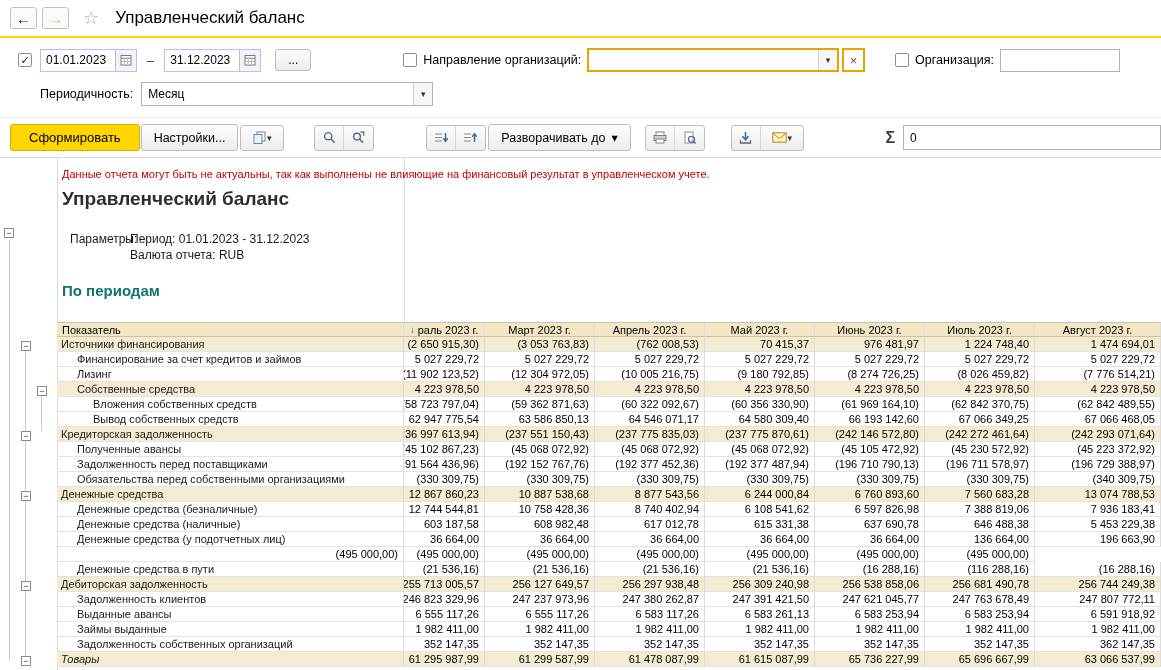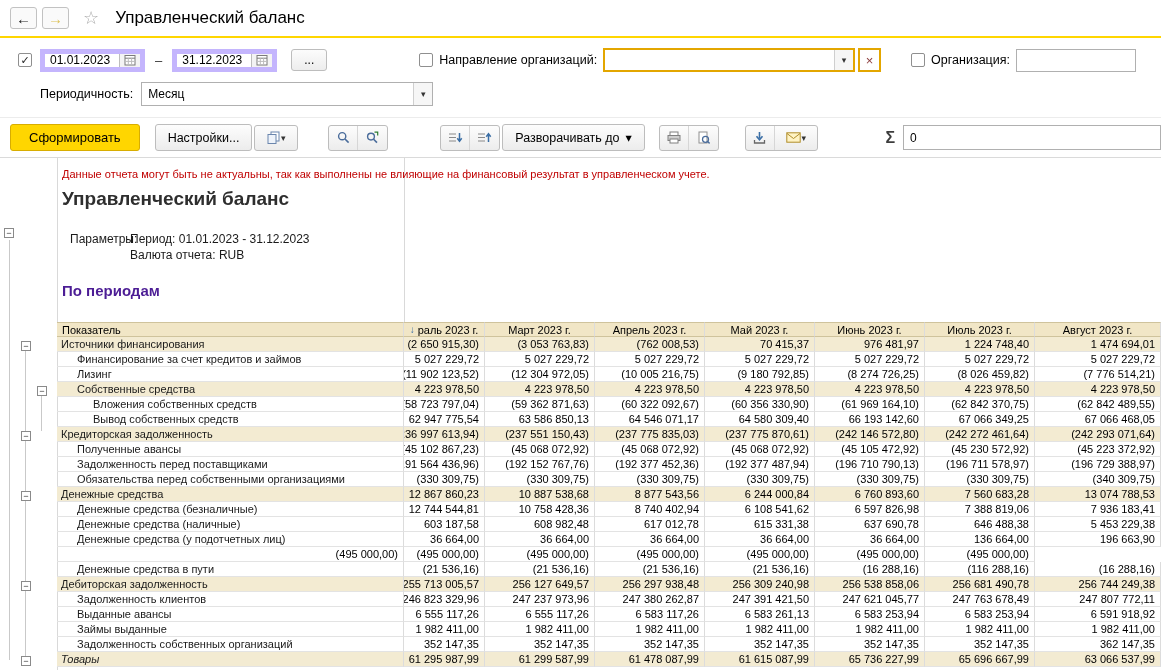--- a/index.html
+++ b/index.html
@@ -15,21 +15,21 @@
   .star{font-size:18px;color:#ababab;margin:0 7px 0 9px;cursor:pointer}
   .title{font-size:17px;font-weight:400;margin-left:4px;white-space:nowrap}
 
   
   .filters{padding:9px 0 10px 0;border-bottom:1px solid #ececec}
   .frow{display:flex;align-items:center}
   .frow1{padding-left:18px;height:26px}
   .frow2{padding-left:40px;height:26px;margin-top:8px}
   .checkbox{flex:none;width:14px;height:14px;border:1px solid #8f8f8f;border-radius:2px;background:#fff;display:inline-flex;align-items:center;justify-content:center;font-size:11px;line-height:1;color:#222;cursor:pointer}
   .lbl{font-size:12.5px;white-space:nowrap}
-  .field{height:23px;border:5px solid #c4b5fd;background:#fff;display:inline-flex;align-items:stretch}
+  .field{height:23px;border:1px solid #c4b5fd;background:#fff;display:inline-flex;align-items:stretch}
   .field input{border:0;outline:0;width:74px;padding:0 5px;font-size:12px;font-family:inherit}
   .calbtn{width:21px;border:0;border-left:1px solid #bdbdbd;background:#f3f3f3;display:flex;align-items:center;justify-content:center;cursor:pointer}
   .dash{font-size:13px;color:#333}
   .smallbtn{width:36px;height:22px;border:1px solid #bdbdbd;border-radius:3px;background:linear-gradient(#fcfcfc,#ededed);font-size:12px;line-height:1;cursor:pointer;display:flex;align-items:center;justify-content:center}
   .combo{height:24px;border:1px solid #b0b0b0;background:#fff;display:inline-flex;align-items:stretch;cursor:pointer}
   .combo.hl{border:2px solid #e3a600}
   .combo .val{flex:1;display:flex;align-items:center;padding:0 6px;font-size:12px;white-space:nowrap;overflow:hidden}
   .combo .val input{border:0;outline:0;width:100%;font-size:12px;font-family:inherit}
   .combo .arrow{flex:none;width:19px;border-left:1px solid #cfcfcf;background:#f6f6f6;display:flex;align-items:center;justify-content:center;font-size:9px;color:#333}
   .clearbtn{width:23px;height:24px;border:2px solid #e3a600;background:#fff;color:#8c3c3c;font-size:13px;line-height:1;display:flex;align-items:center;justify-content:center;cursor:pointer}
@@ -45,21 +45,21 @@
   .ibtn .dd{font-size:9px;color:#333;margin-left:1px}
   .sigma{font-size:16px;font-weight:700;color:#3d3d3d}
   .sumfield{flex:none;width:258px;height:25px;border:1px solid #b0b0b0;background:#fff;padding:0 6px;font-size:12px;font-family:inherit;outline:0}
 
   
   .report{position:relative;height:514px;background:#fff;overflow:hidden}
   .vline{position:absolute;width:1px;background:#d9d9d9}
   .warn{position:absolute;left:62px;top:10px;font-size:11px;color:#c00000;white-space:nowrap}
   .rtitle{position:absolute;left:62px;top:30px;font-size:19px;font-weight:700;color:#2e2e2e}
   .ptext{position:absolute;font-size:12px;color:#1a1a1a;white-space:nowrap}
-  .stitle{position:absolute;left:62px;top:124px;font-size:15px;font-weight:700;color:#4c1d95}
+  .stitle{position:absolute;left:62px;top:124px;font-size:15px;font-weight:700;color:#0f766e}
 
   .treeline{position:absolute;width:1px;background:#c9c9c9}
   .treebox{position:absolute;width:10px;height:10px;border:1px solid #8a8a8a;background:#fff;font-size:9px;line-height:8px;text-align:center;color:#333;cursor:pointer;z-index:3}
 
   
   .rtable{position:absolute;left:57px;top:164px;width:1104px;font-size:11px}
   .trow{display:grid;grid-template-columns:347px 81px 110px 110px 110px 110px 110px 126px;height:15px}
   .trow.head{height:15px;background:#f1e6c6}
   .trow.head .cell{border-top:1px solid #cfc39c;border-bottom:1px solid #cfc39c;display:flex;align-items:center;justify-content:center;position:relative;overflow:hidden;white-space:nowrap}
   .trow.head .cell.first{justify-content:flex-start;padding-left:5px}
@@ -137,21 +137,21 @@
       <span class="lbl">Периодичность:</span>
       <span class="combo" style="margin-left:8px;width:292px">
         <span class="val">Месяц</span>
         <span class="arrow">▾</span>
       </span>
     </div>
   </section>
 
   <section class="toolbar">
     <button class="btn primary">Сформировать</button>
-    <button class="btn" style="margin-left:15px">Настройки...</button>
+    <button class="btn" style="margin-left:1px">Настройки...</button>
     <span class="btngroup" style="margin-left:2px">
       <span class="ibtn" style="width:42px">
         <svg width="13" height="13" viewBox="0 0 13 13">
             <rect x="4" y="1" width="8" height="9" fill="#fff" stroke="#6b86ad"></rect>
             <rect x="1" y="3.5" width="8" height="9" fill="#eef3fa" stroke="#6b86ad"></rect>
           </svg>
         <span class="dd">▾</span>
       </span>
     </span>
 

